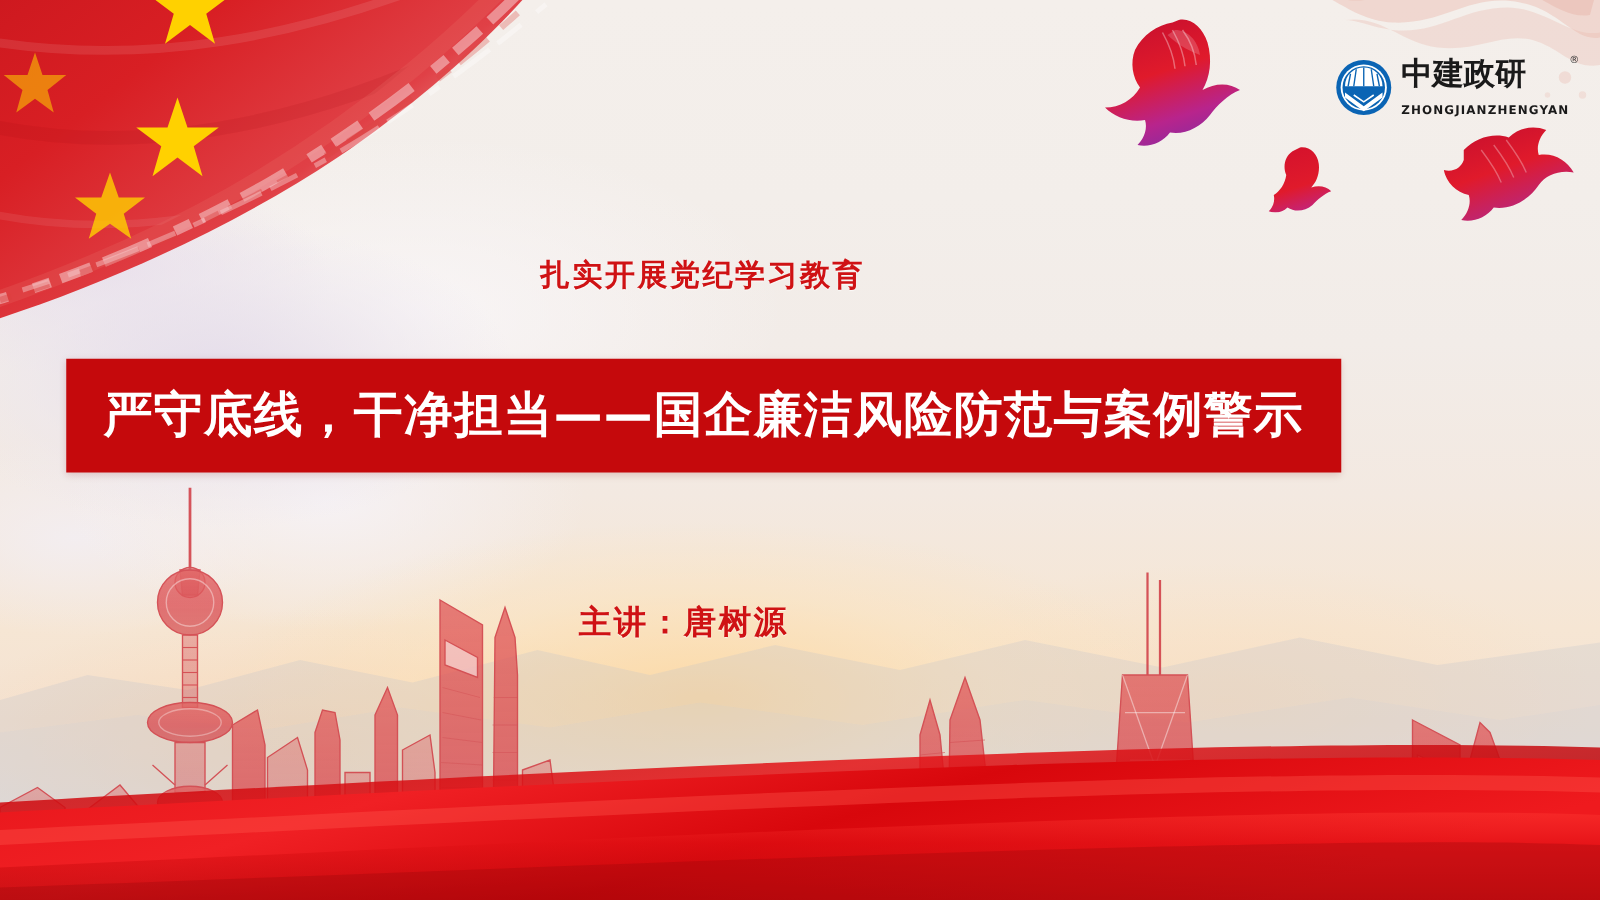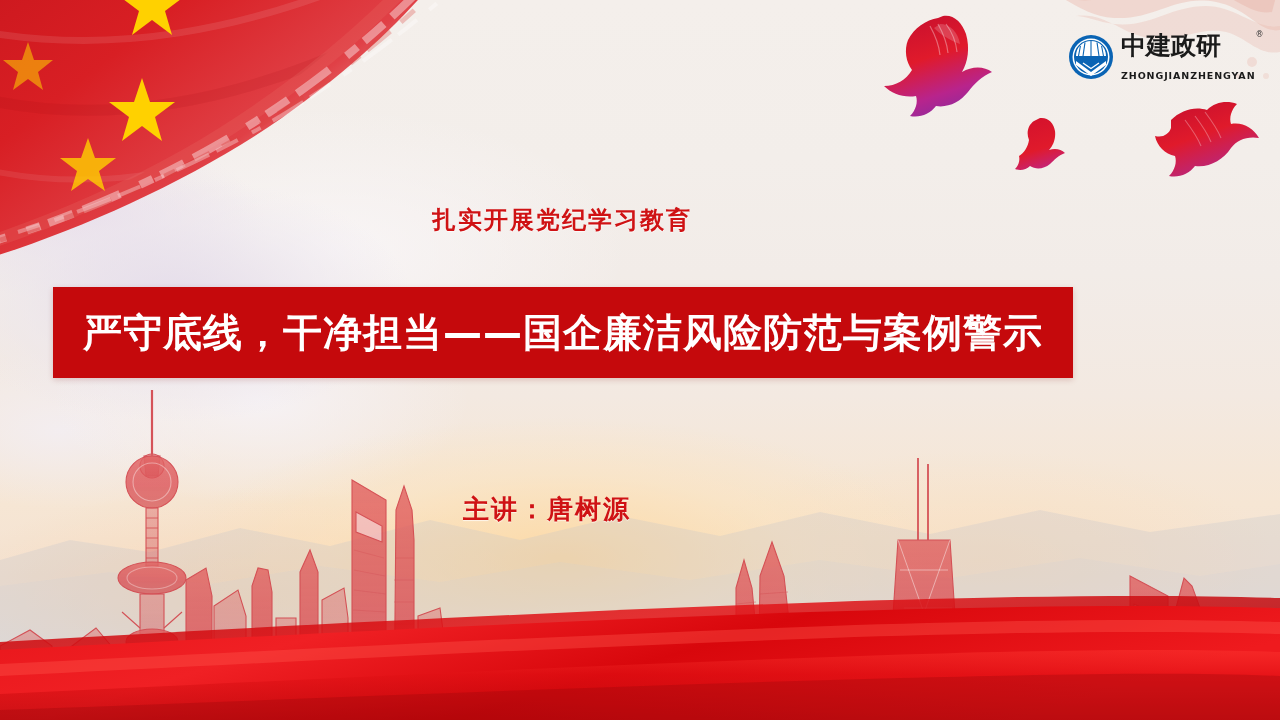--- a/index.html
+++ b/index.html
@@ -106,36 +106,36 @@
     font-size: 39px;
     font-weight: bold;
     letter-spacing: 1px;
     white-space: nowrap;
     line-height: 1;
   }
 
   .speaker {
     position: absolute;
     left: 0; right: 0;
-    top: 492px;
+    top: 480px;
     text-align: center;
     font-size: 26px;
     font-weight: bold;
     letter-spacing: 2px;
     color: #cf1214;
     text-shadow: 0 1px 1px rgba(255,255,255,.7);
     white-space: nowrap;
   }
   .speaker > span { display: inline-block; transform: translateX(-93px); }
 
   
   .logo {
     position: absolute;
     left: 1068px;
-    top: 32px;
+    top: 45px;
     width: 178px;
     height: 50px;
     display: flex;
     align-items: center;
     gap: 7px;
   }
   .logo-mark { width: 46px; height: 46px; flex: 0 0 auto; }
   .logo-txt { display: flex; flex-direction: column; justify-content: center; }
   .logo-cn {
     font-size: 25px;

